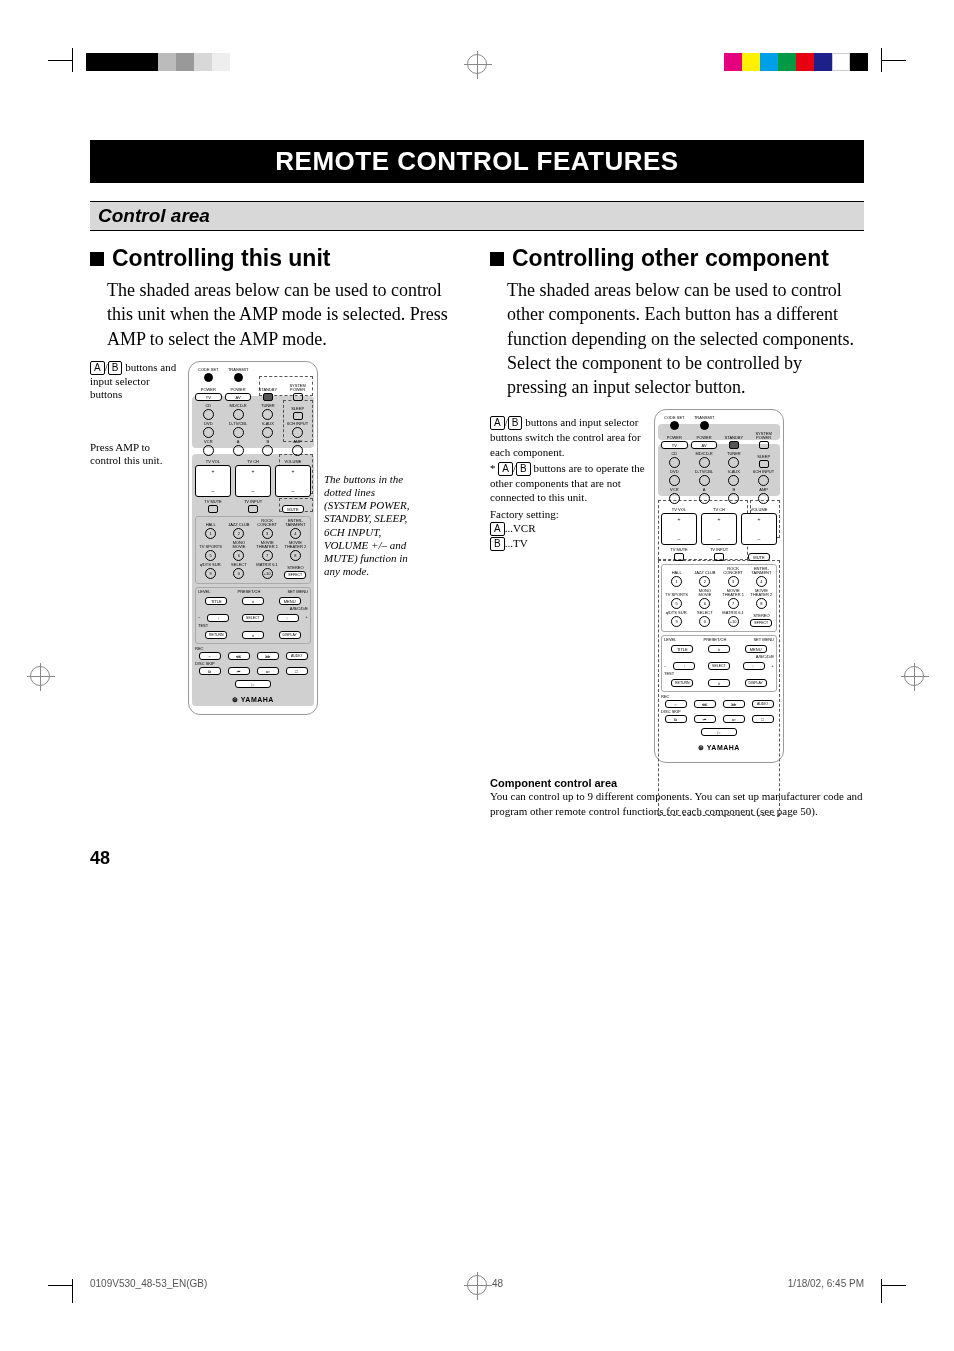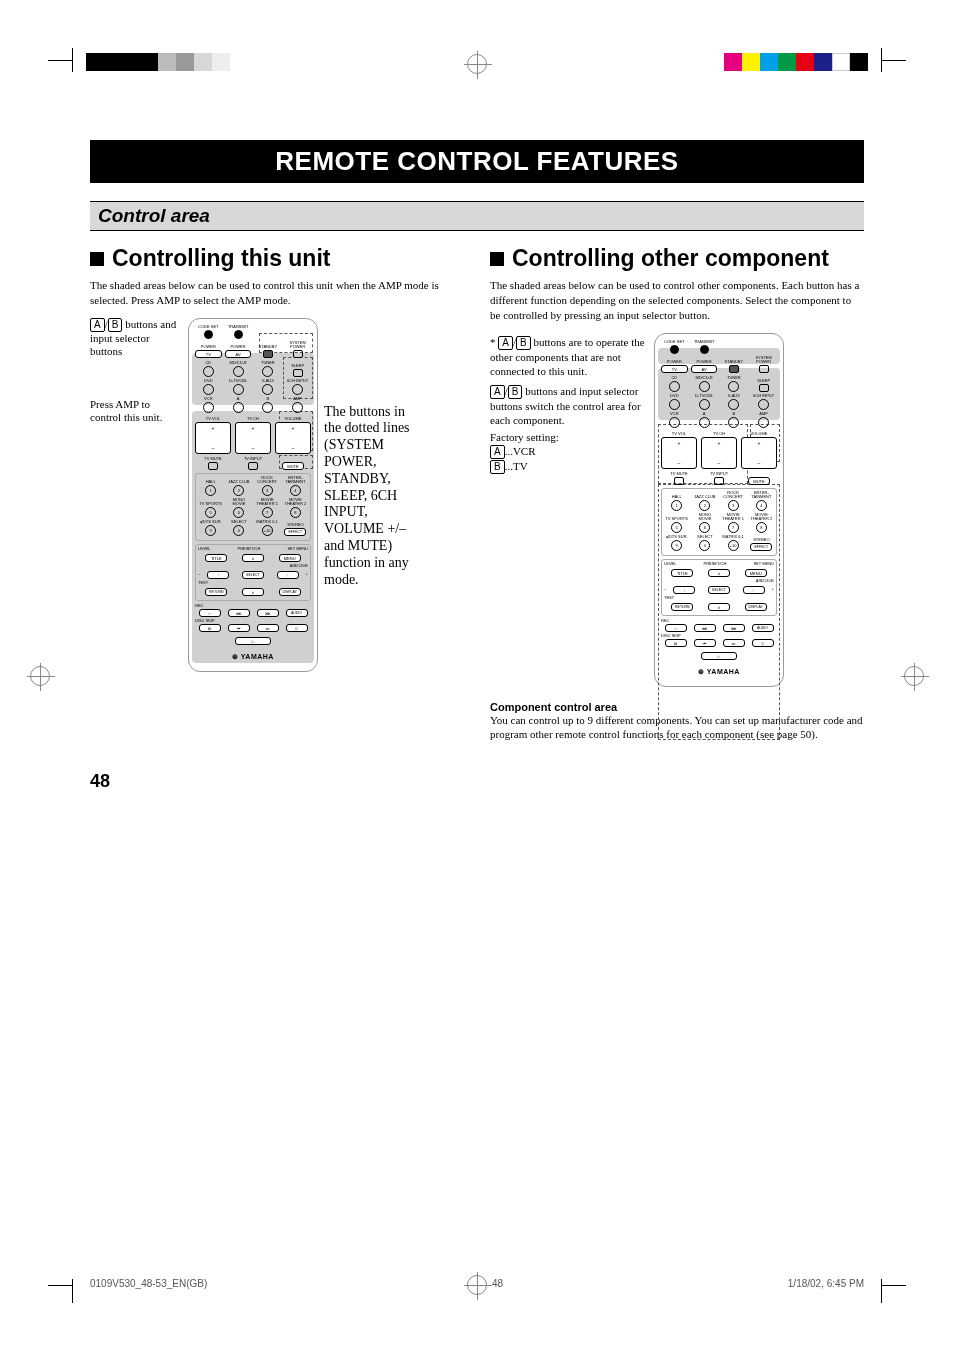--- a/index.html
+++ b/index.html
@@ -47,28 +47,28 @@
   .section-bar { background: #d8d8d8; border-top: 1px solid #000; border-bottom: 1px solid #000; padding: 3px 8px; margin-top: 18px; }
   .section-bar h2 { font-family: Arial, sans-serif; font-size: 19px; font-style: italic; font-weight: bold; }
   
   .columns { display: flex; gap: 26px; margin-top: 14px; }
   .col { flex: 1; position: relative; }
   
   .sub-h { display: flex; align-items: center; gap: 8px; margin-bottom: 6px; }
   .sub-h .sq { width: 14px; height: 14px; background: #000; display: inline-block; }
   .sub-h h3 { font-family: Arial, sans-serif; font-size: 23px; font-weight: bold; }
   
-  .body-text { font-size: 11px; line-height: 1.35; }
+  .body-text { font-size: 18px; line-height: 1.35; margin-left: 17px; }
   .small-text { font-size: 11px; line-height: 1.3; font-family: "Times New Roman", serif; }
   .small-bold { font-size: 11px; font-weight: bold; font-family: Arial, sans-serif; }
   
   .col-layout { display: flex; margin-top: 10px; gap: 6px; }
   .left-notes { width: 92px; font-size: 11px; line-height: 1.2; }
   .left-notes > div { margin-bottom: 40px; }
-  .right-notes { width: 96px; font-size: 14px; line-height: 1.2; margin-top: 86px; }
+  .right-notes { width: 96px; font-size: 11px; line-height: 1.2; margin-top: 112px; font-style: italic; }
   
   .remote { width: 130px; border: 1px solid #999; border-radius: 12px; background: #fff; position: relative; padding: 6px 6px 10px 6px; font-family: Arial, sans-serif; }
   .remote .shade { position: absolute; left: 3px; right: 3px; background: #d0d0d0; z-index: 0; border-radius: 4px; }
   .remote .content { position: relative; z-index: 1; }
   .rrow { display: flex; justify-content: space-between; margin-bottom: 2px; align-items: flex-end; }
   .rrow.g4 > div { width: 23%; text-align: center; }
   .rrow.g3 > div { width: 31%; text-align: center; }
   .rlbl { font-size: 4px; line-height: 1; display: block; }
   .rbtn-c { width: 11px; height: 11px; border: 0.8px solid #000; border-radius: 50%; margin: 1px auto 0; display: block; }
   .rbtn-sc { width: 9px; height: 9px; border: 0.8px solid #000; border-radius: 50%; margin: 1px auto 0; display: block; }
@@ -410,25 +410,25 @@
 
     <div class="col">
       <div class="sub-h">
         <span class="sq"></span>
         <h3>Controlling other component</h3>
       </div>
       <p class="body-text">The shaded areas below can be used to control other components. Each button has a different function depending on the selected components. Select the component to be controlled by pressing an input selector button.</p>
 
       <div class="col-layout">
         <div style="width:158px;" class="small-text">
+          <div style="margin-top:6px;">
+            <span class="key-box">A</span><span>/</span><span class="key-box">B</span><span> buttons and input selector buttons switch the control area for each component.</span>
+          </div>
           <div style="margin-top:2px;">
             <span>* </span><span class="key-box">A</span><span>/</span><span class="key-box">B</span><span> buttons are to operate the other components that are not connected to this unit.</span>
-          </div>
-          <div style="margin-top:6px;">
-            <span class="key-box">A</span><span>/</span><span class="key-box">B</span><span> buttons and input selector buttons switch the control area for each component.</span>
           </div>
           <div style="margin-top:2px;">Factory setting:</div>
           <div><span class="key-box">A</span><span>...VCR</span></div>
           <div><span class="key-box">B</span><span>...TV</span></div>
         </div>
 
         <div class="remote" style="width:130px;">
           <div class="shade" style="top:14px; height:16px;"></div>
           <div class="shade" style="top:34px; height:52px;"></div>
           <div class="content">

